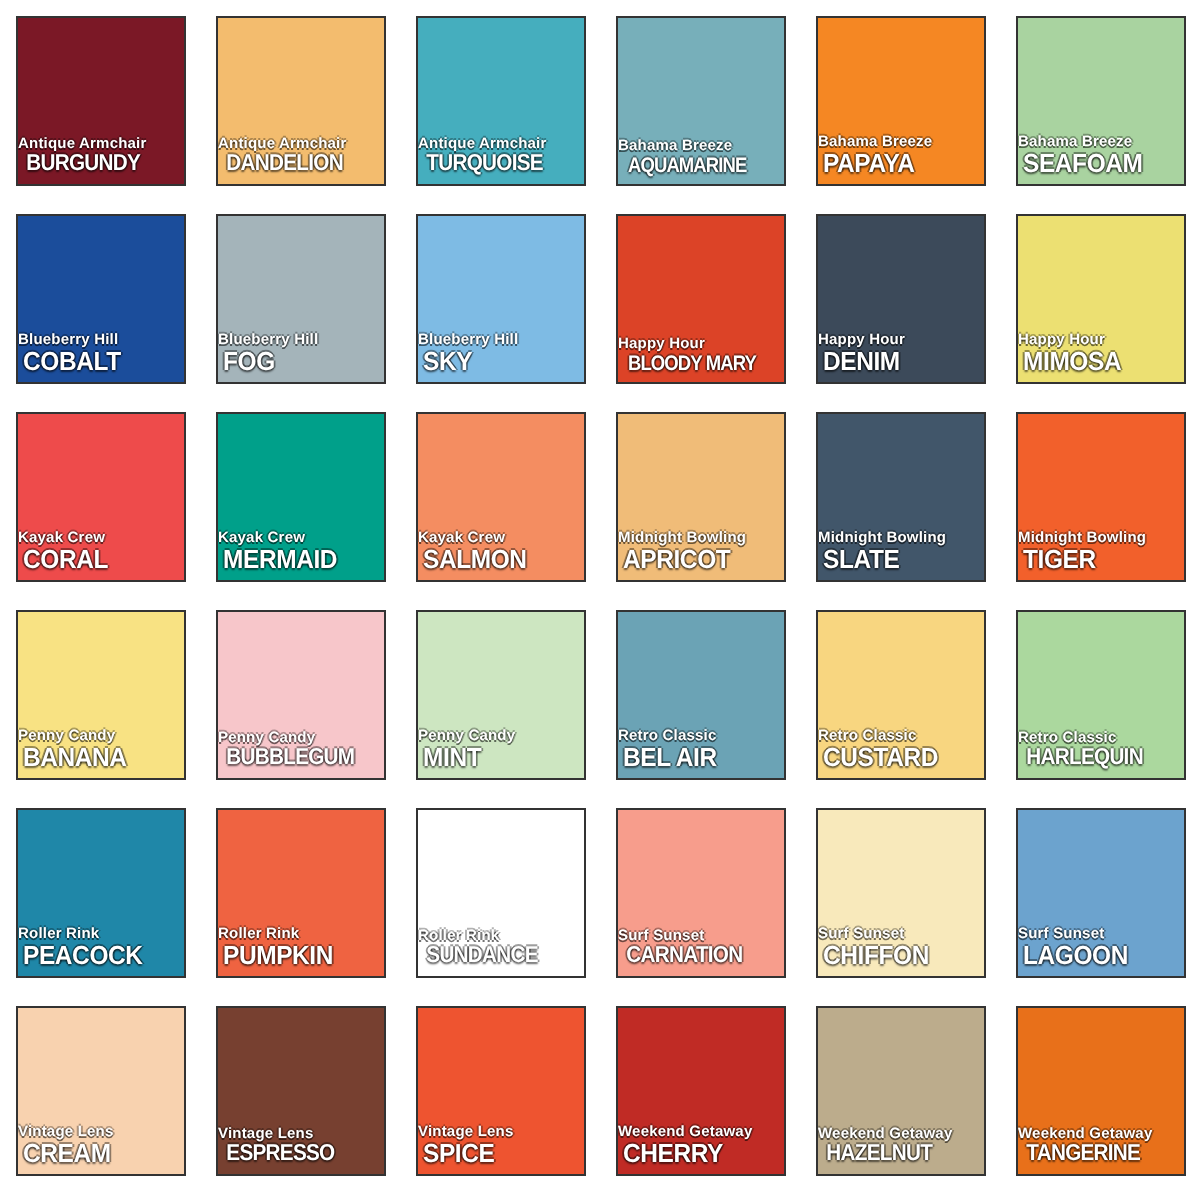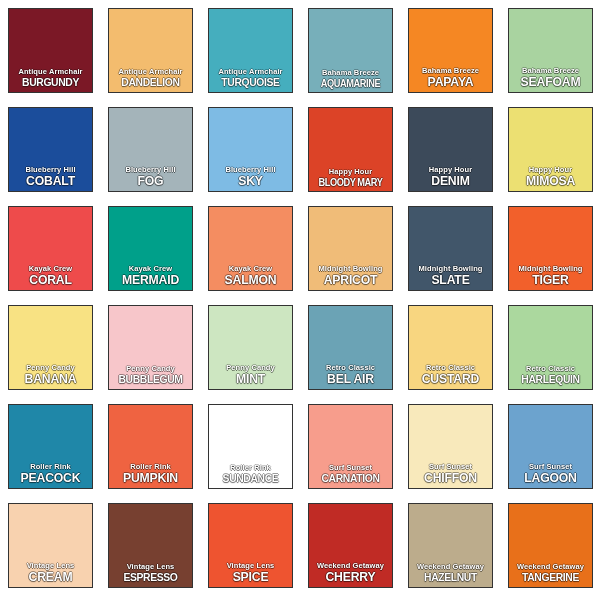--- a/index.html
+++ b/index.html
@@ -39,21 +39,21 @@
     overflow: hidden;
     display: flex;
     flex-direction: column;
     justify-content: flex-end;
     align-items: center;
     padding-bottom: 4px;
   }
 
   .swatch-labels {
     width: 100%;
-    text-align: center;
+    text-align: left;
     line-height: 1;
     user-select: none;
   }
 
   .collection-name {
     display: block;
     font-size: 7.5px;
     font-weight: 700;
     letter-spacing: 0.1px;
     color: #ffffff;

